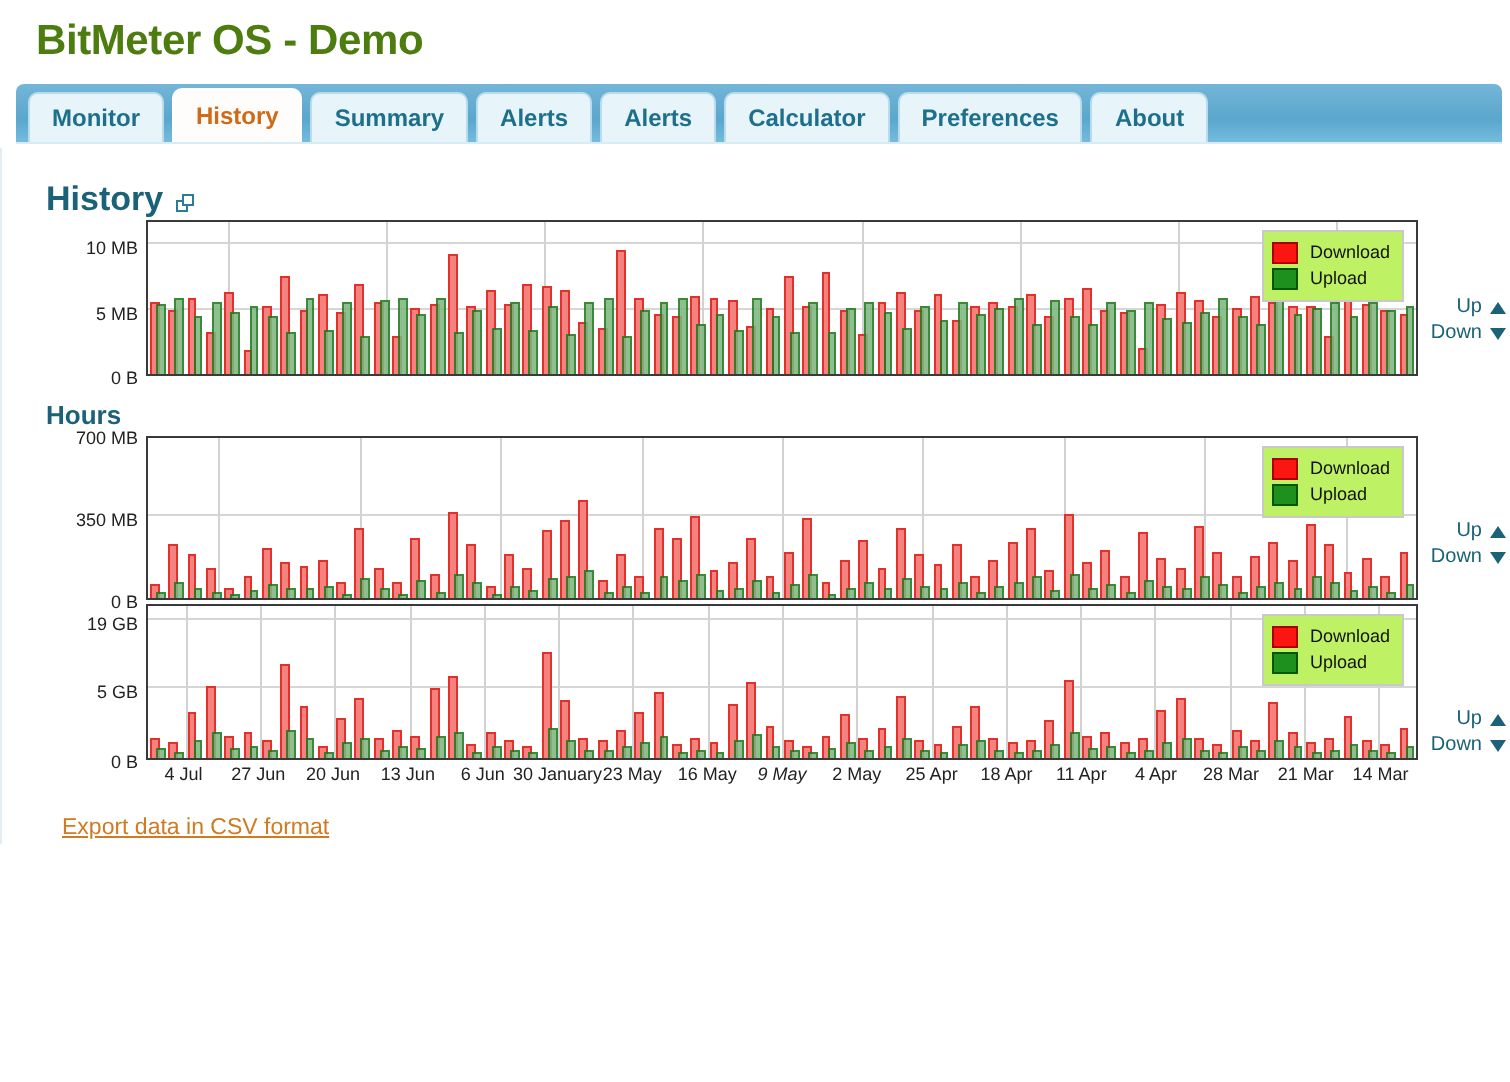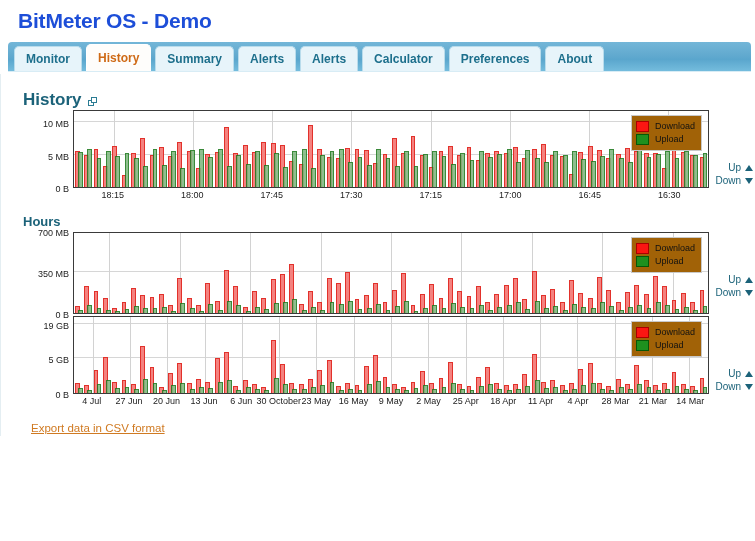--- a/index.html
+++ b/index.html
@@ -14,21 +14,21 @@
   #app {
     position: relative;
     width: 755px; height: 541px;
     background: #ffffff;
   }
 
   
   .app-title {
     font-size: 21px;
     font-weight: bold;
-    color: #1d4ed8;
+    color: #4d7c0f;
     padding: 9px 0 0 18px;
     letter-spacing: -0.2px;
   }
 
   
   .tabbar {
     position: relative;
     margin: 9px 4px 0 8px;
     height: 29px;
     background: linear-gradient(to bottom, #73b6d8 0%, #62aacf 45%, #5aa6cd 60%, #74bcdd 100%);
@@ -173,21 +173,21 @@
     top: 2px;
     font-size: 9px;
     color: #222;
     transform: translateX(-50%);
     white-space: nowrap;
   }
 
   
   .legend {
     position: absolute;
-    background: #a16207;
+    background: #bef264;
     border: 1px solid #c9c9c9;
     padding: 3px 6px 3px 4px;
     z-index: 5;
     line-height: 1;
   }
   .legend-row {
     display: flex;
     align-items: center;
     gap: 6px;
     margin: 2px 0;
@@ -436,30 +436,20 @@
               <div class="legend" style="right: 6px; top: 4px;">
                 <div class="legend-row">
                   <span class="swatch dl"></span>
                   <span class="legend-label">Download</span>
                 </div>
                 <div class="legend-row">
                   <span class="swatch ul"></span>
                   <span class="legend-label">Upload</span>
                 </div>
               </div>
-            </div>
-            <div class="x-axis">
-              <div class="x-tick" style="left: 6.25%;">18:15</div>
-              <div class="x-tick" style="left: 18.75%;">18:00</div>
-              <div class="x-tick" style="left: 31.25%;">17:45</div>
-              <div class="x-tick" style="left: 43.75%;">17:30</div>
-              <div class="x-tick" style="left: 56.25%;">17:15</div>
-              <div class="x-tick" style="left: 68.75%;">17:00</div>
-              <div class="x-tick" style="left: 81.25%;">16:45</div>
-              <div class="x-tick" style="left: 93.75%;">16:30</div>
             </div>
           </div>
           <div class="updown">
             <div class="updown-inner">
               <div class="ud-row">
                 <span>Up</span>
                 <span class="tri up"></span>
               </div>
               <div class="ud-row">
                 <span>Down</span>
@@ -825,24 +815,24 @@
                   <span class="legend-label">Upload</span>
                 </div>
               </div>
             </div>
             <div class="x-axis">
               <div class="x-tick" style="left: 2.94118%;">4 Jul</div>
               <div class="x-tick" style="left: 8.82353%;">27 Jun</div>
               <div class="x-tick" style="left: 14.7059%;">20 Jun</div>
               <div class="x-tick" style="left: 20.5882%;">13 Jun</div>
               <div class="x-tick" style="left: 26.4706%;">6 Jun</div>
-              <div class="x-tick" style="left: 32.3529%;">30 October</div>
+              <div class="x-tick" style="left: 32.3529%;">30 January</div>
               <div class="x-tick" style="left: 38.2353%;">23 May</div>
               <div class="x-tick" style="left: 44.1176%;">16 May</div>
-              <div class="x-tick" style="left: 50%;">9 May</div>
+              <div class="x-tick" style="left: 50%; font-style: italic;">9 May</div>
               <div class="x-tick" style="left: 55.8824%;">2 May</div>
               <div class="x-tick" style="left: 61.7647%;">25 Apr</div>
               <div class="x-tick" style="left: 67.6471%;">18 Apr</div>
               <div class="x-tick" style="left: 73.5294%;">11 Apr</div>
               <div class="x-tick" style="left: 79.4118%;">4 Apr</div>
               <div class="x-tick" style="left: 85.2941%;">28 Mar</div>
               <div class="x-tick" style="left: 91.1765%;">21 Mar</div>
               <div class="x-tick" style="left: 97.0588%;">14 Mar</div>
             </div>
           </div>

